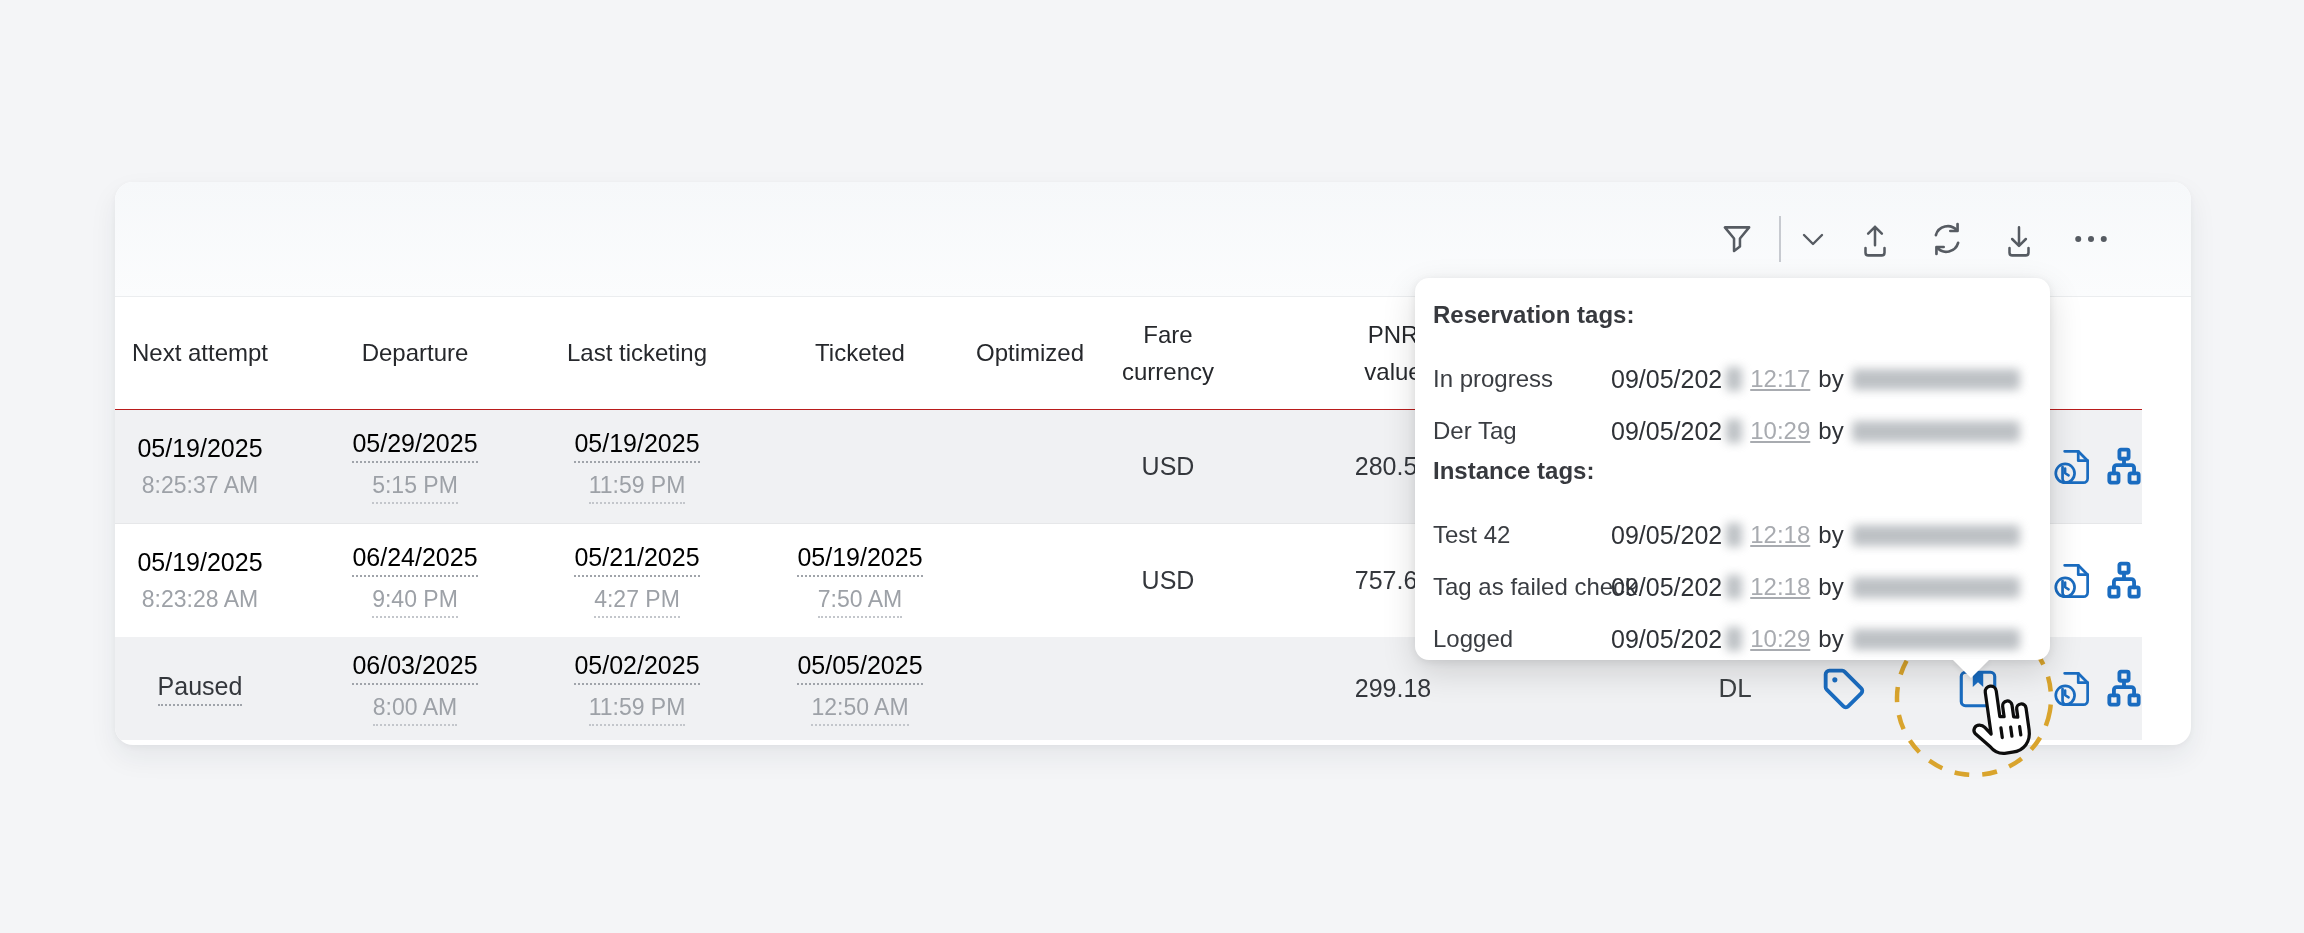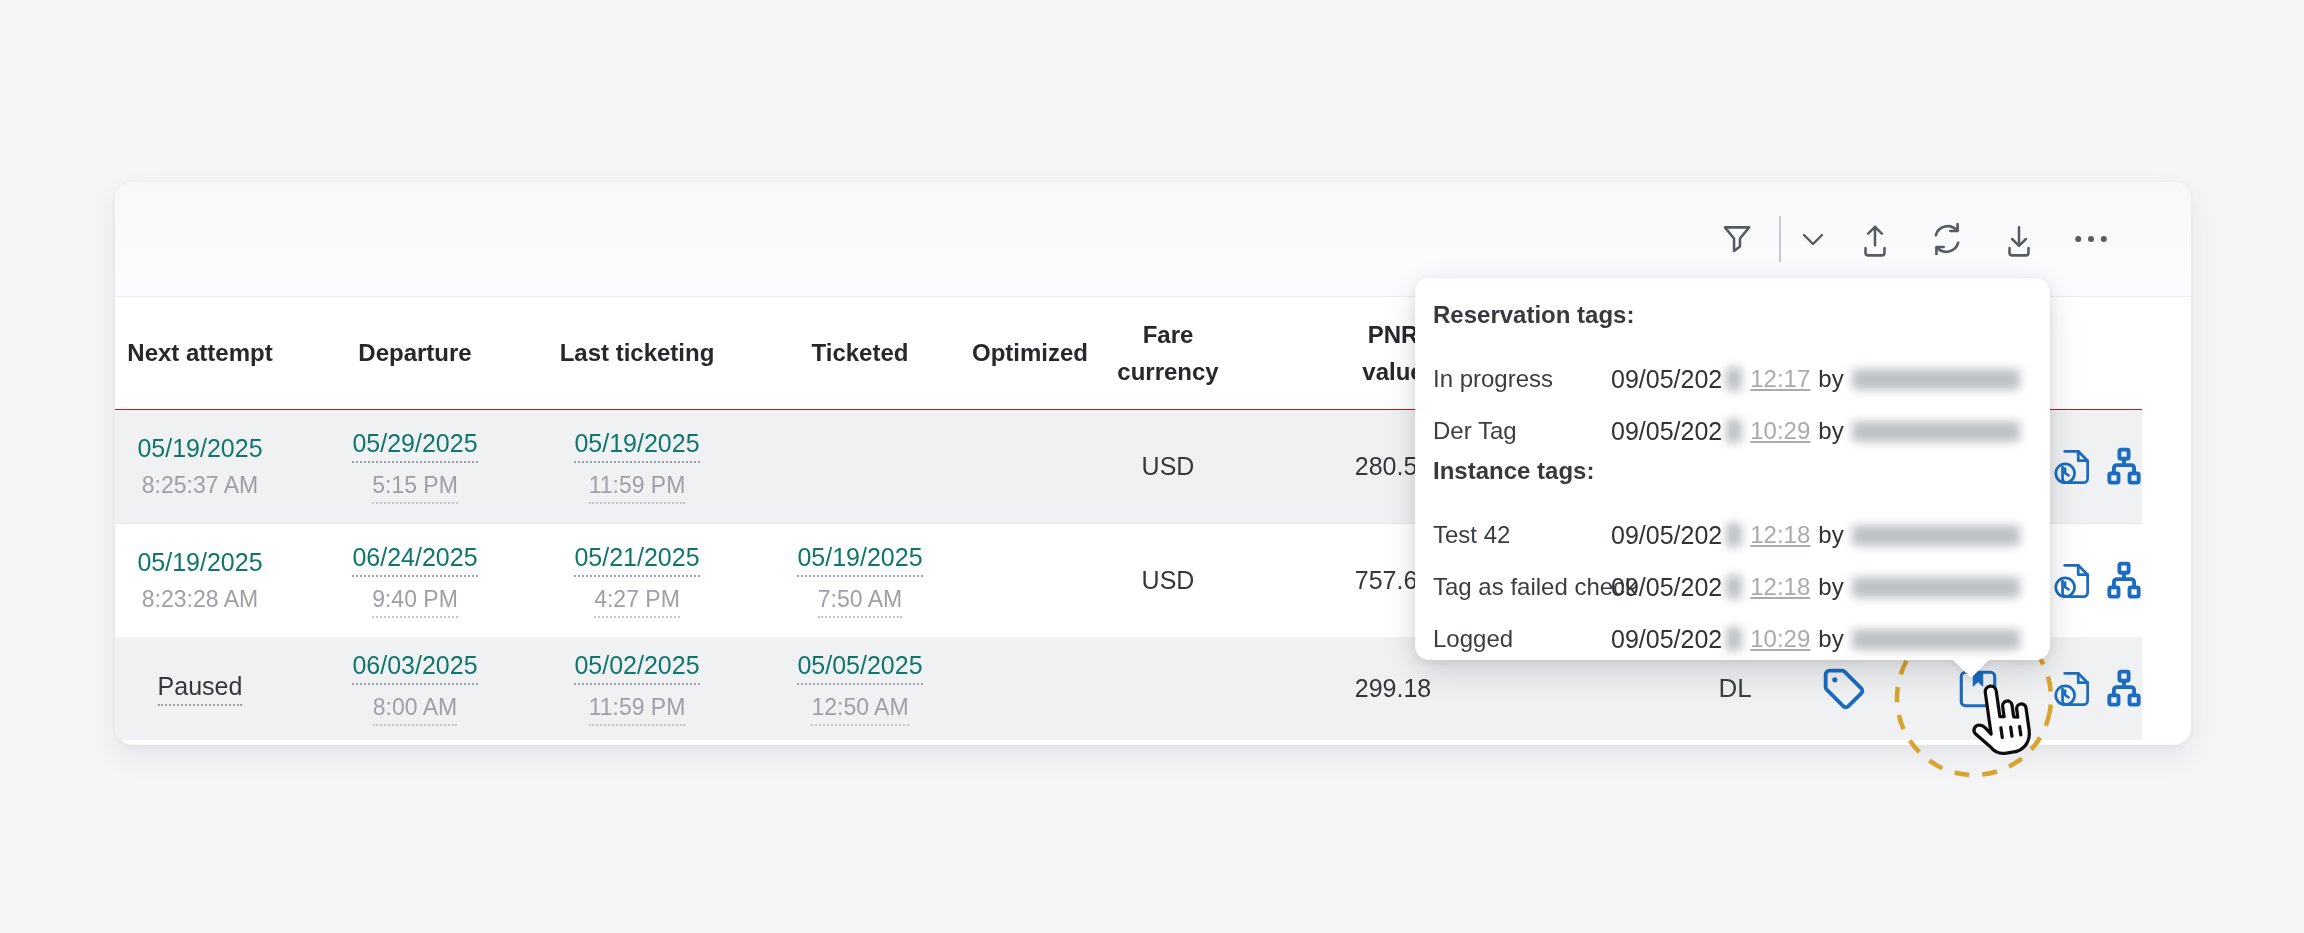--- a/index.html
+++ b/index.html
@@ -32,21 +32,21 @@
     width:72px;height:72px;display:flex;align-items:center;justify-content:center;
     background:transparent;border:none;cursor:pointer;padding:0;
   }
   .tb-btn.narrowbtn{width:52px;}
   .tb-divider{width:2px;height:46px;background:#c7cad0;margin:0 6px;}
   .tb-stroke{stroke:#565b62;fill:none;stroke-width:2.4;stroke-linecap:round;stroke-linejoin:round;}
 
   
   .thead{
     position:absolute;left:0;top:115px;width:2027px;height:112px;
-    background:#ffffff;border-bottom:3px solid #b91c1c;font-weight:bold;
+    background:#ffffff;border-bottom:3px solid #b91c1c;
   }
   .hcell{
     position:absolute;top:0;height:100%;
     display:flex;align-items:center;justify-content:center;
     font-size:24px;color:#26282c;text-align:center;line-height:1.55;
   }
   .trow{
     position:absolute;left:0;width:2027px;height:113px;
   }
   .trow.odd{background:#f0f1f3;}
@@ -58,21 +58,21 @@
     display:flex;flex-direction:column;align-items:center;justify-content:center;
     gap:9px;text-align:center;
   }
   .colA{left:0;width:170px;}
   .colB{left:217px;width:166px;text-align:right;}
   .colC{left:439px;width:166px;}
   .colD{left:662px;width:166px;}
   .colE{left:832px;width:166px;}
   .colF{left:970px;width:166px;}
   .colG{left:1195px;width:166px;text-align:center;}
-  .date{font-size:25px;color:#0f766e;}
+  .date{font-size:25px;color:#000000;}
   .time{font-size:23px;color:#9da1a7;}
   .mono-val{font-size:25px;color:#34373c;}
   .status-val{font-size:25px;color:#34373c;}
   .u{border-bottom:2px dotted #a0a4aa;padding-bottom:3px;cursor:pointer;}
   .u-light{border-bottom:2px dotted #c3c6cb;padding-bottom:3px;cursor:pointer;}
   .narrow{display:block;width:122px;}
   .narrow2{display:block;width:92px;}
 
   .airline-cell{
     position:absolute;left:1575px;top:0;width:90px;height:100%;

